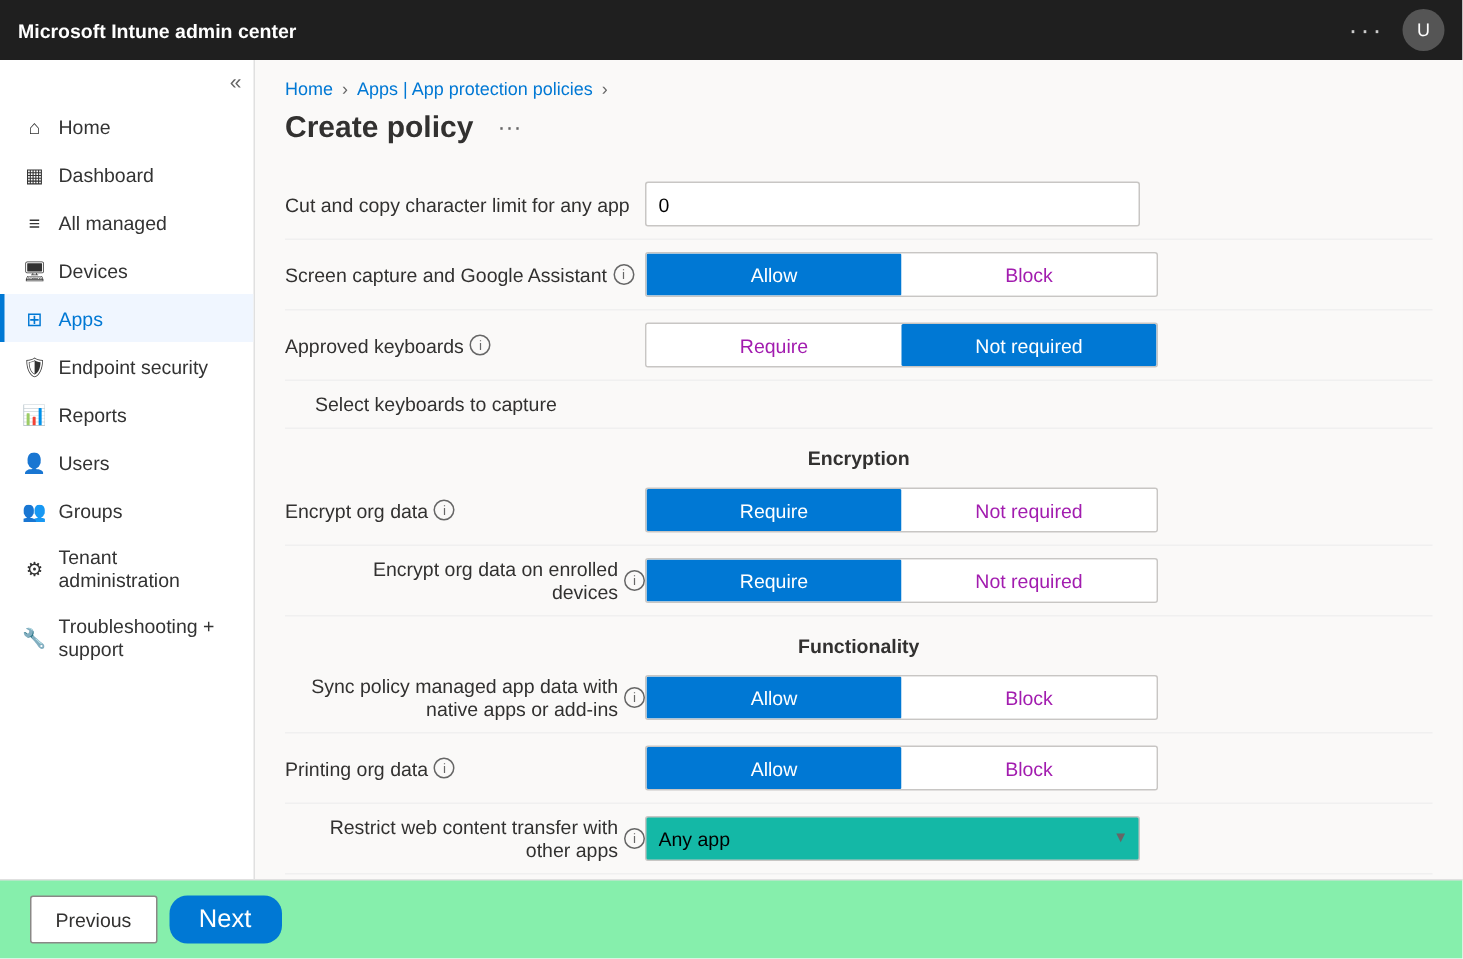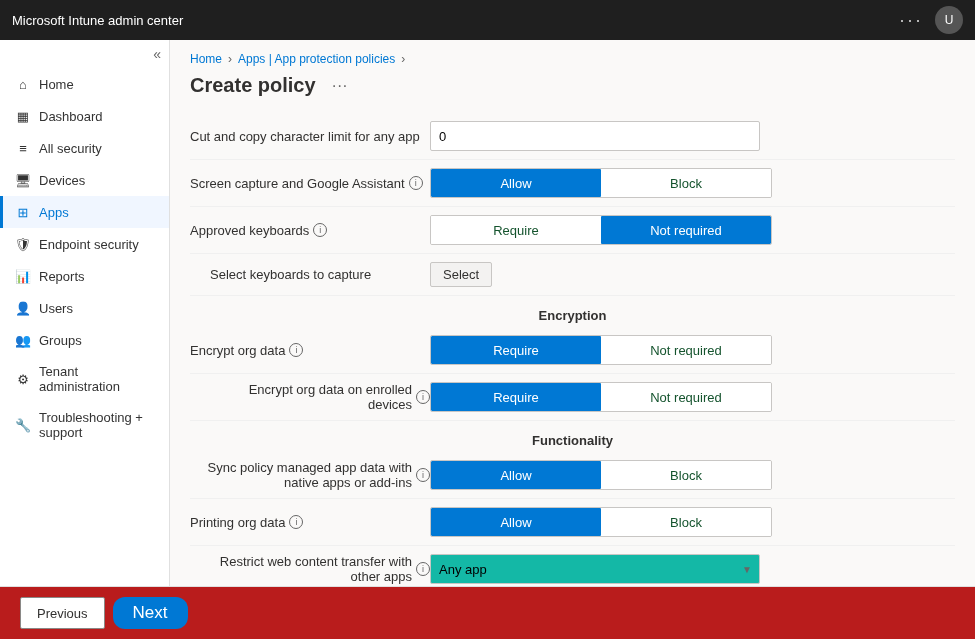--- a/index.html
+++ b/index.html
@@ -9,21 +9,21 @@
     .topbar {
       background: #1a1a2e;
       background: #1f1f1f;
       height: 40px;
       display: flex;
       align-items: center;
       padding: 0 12px;
       color: white;
       flex-shrink: 0;
     }
-    .topbar-title { font-size: 13px; font-weight: 400; flex: 1; }
+    .topbar-title { font-size: 13px; font-weight: 700; flex: 1; }
     .topbar-icons { display: flex; gap: 12px; align-items: center; }
     .topbar-dots { color: #ccc; font-size: 18px; letter-spacing: 2px; cursor: pointer; }
     .avatar { width: 28px; height: 28px; border-radius: 50%; background: #555; display: flex; align-items: center; justify-content: center; color: white; font-size: 12px; }
 
     
     .main-layout { display: flex; flex: 1; overflow: hidden; }
 
     
     .sidebar {
       width: 170px;
@@ -112,21 +112,21 @@
       overflow: hidden;
       width: 342px;
       height: 30px;
     }
     .toggle-btn {
       flex: 1;
       border: none;
       background: #fff;
       cursor: pointer;
       font-size: 13px;
-      color: #14532d;
+      color: #a21caf;
       display: flex;
       align-items: center;
       justify-content: center;
     }
     .toggle-btn.active-blue {
       background: #0078d4;
       color: white;
       border-radius: 1px;
     }
 
@@ -169,21 +169,21 @@
       right: 8px;
       top: 50%;
       transform: translateY(-50%);
       pointer-events: none;
       color: #666;
       font-size: 10px;
     }
 
     
     .footer {
-      background: #b91c1c;
+      background: #86efac;
       border-top: 1px solid #e0e0e0;
       padding: 10px 20px;
       display: flex;
       gap: 8px;
       flex-shrink: 0;
     }
     .btn-primary {
       padding: 6px 20px;
       background: #0078d4;
       color: white;
@@ -223,21 +223,21 @@
     <div class="sidebar-item">
       <span class="sidebar-icon">⌂</span>
       <span>Home</span>
     </div>
     <div class="sidebar-item">
       <span class="sidebar-icon">▦</span>
       <span>Dashboard</span>
     </div>
     <div class="sidebar-item">
       <span class="sidebar-icon">≡</span>
-      <span>All security</span>
+      <span>All managed</span>
     </div>
     <div class="sidebar-item">
       <span class="sidebar-icon">🖥</span>
       <span>Devices</span>
     </div>
     <div class="sidebar-item active">
       <span class="sidebar-icon">⊞</span>
       <span>Apps</span>
     </div>
     <div class="sidebar-item">
@@ -313,23 +313,20 @@
           <div class="toggle-group">
             <button class="toggle-btn">Require</button>
             <button class="toggle-btn active-blue">Not required</button>
           </div>
         </div>
       </div>
 
       <div class="form-row">
         <div class="form-label indented">
           <span>Select keyboards to capture</span>
-        </div>
-        <div class="form-control">
-          <button class="select-btn">Select</button>
         </div>
       </div>
 
       <div class="section-header">Encryption</div>
 
       <div class="form-row">
         <div class="form-label">
           <span>Encrypt org data</span>
           <span class="info-icon">i</span>
         </div>

